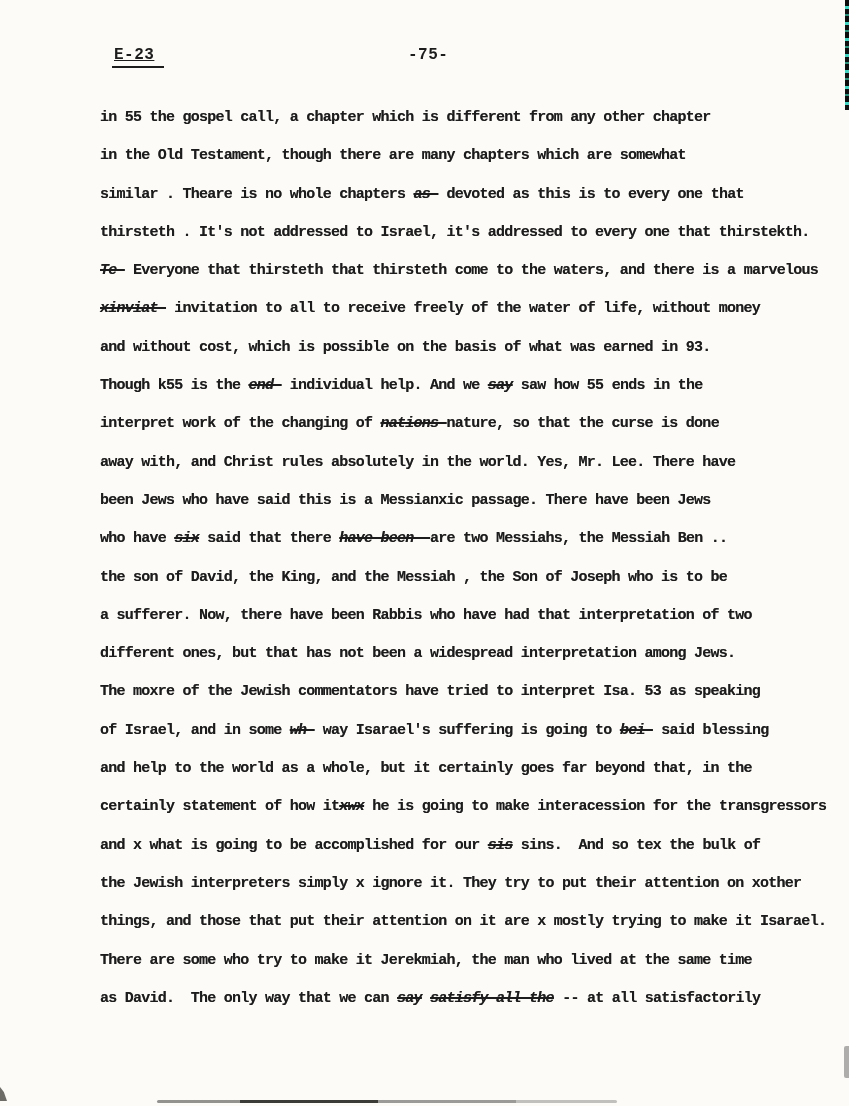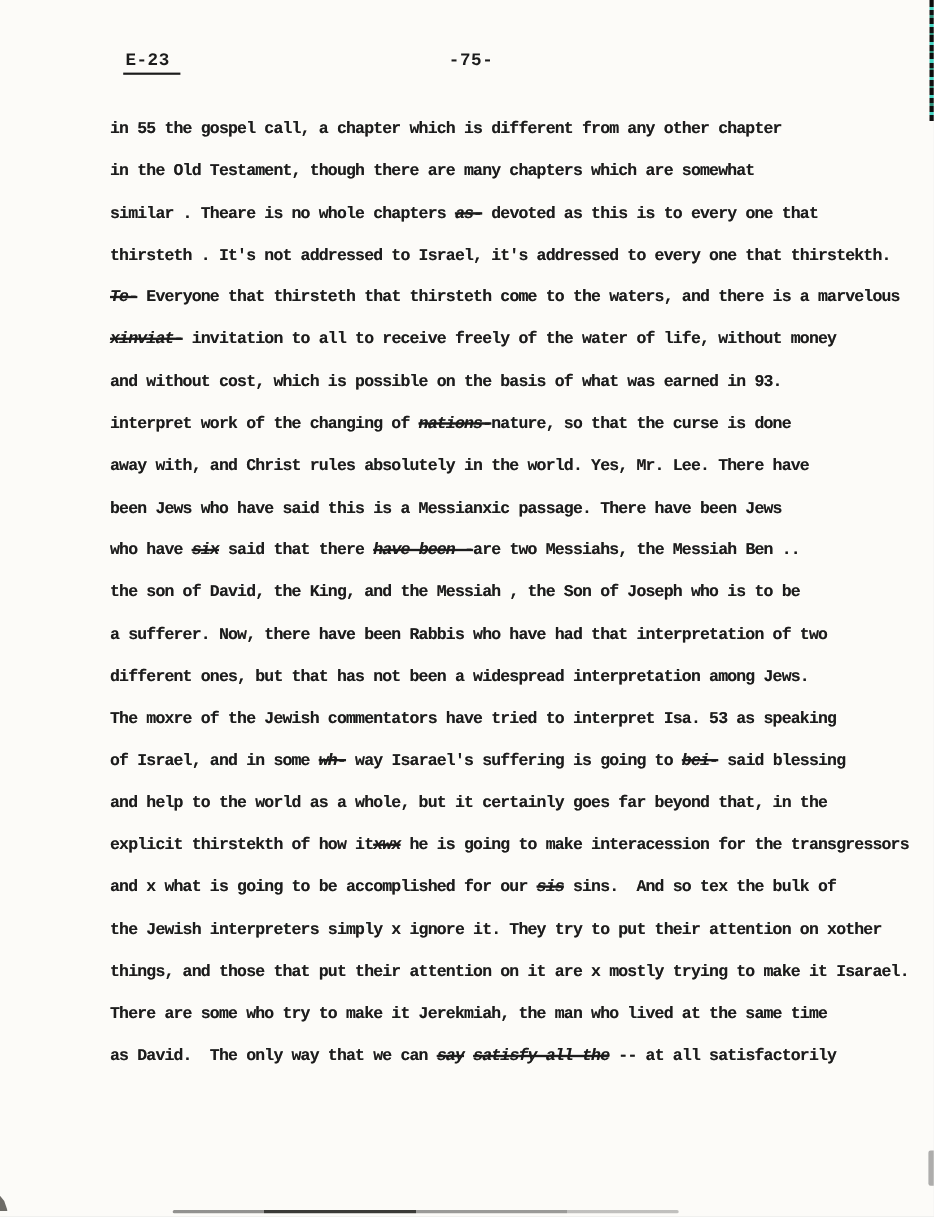--- a/index.html
+++ b/index.html
@@ -11,20 +11,21 @@
     font-family:"Liberation Mono","DejaVu Sans Mono",monospace;
     color:var(--ink,#1c1c1c);
   }
   
   .header{position:absolute;top:46px;left:0;width:100%;height:26px;}
   .doc-ref{
     position:absolute;left:112px;top:0;
     font-size:16px;letter-spacing:0.5px;font-weight:bold;
     border-bottom:2px solid var(--ink,#1c1c1c);
     padding:0 10px 2px 2px;
+    text-decoration:underline;
   }
   .page-num{
     position:absolute;left:408px;top:0;
     font-size:16px;letter-spacing:0.5px;font-weight:bold;
   }
   
   .body{
     position:absolute;top:99px;left:100px;width:742px;
   }
   .line{
@@ -82,31 +83,32 @@
   </div>
 
   <div class="body">
       <p class="line"><span>in 55 the gospel call, a chapter which is different from any other chapter</span></p>
       <p class="line"><span>in the Old Testament, though there are many chapters which are somewhat</span></p>
       <p class="line"><span>similar . Theare is no whole chapters </span><span class="strike">as-</span><span> devoted as this is to every one that</span></p>
       <p class="line"><span>thirsteth . It's not addressed to Israel, it's addressed to every one that thirstekth.</span></p>
       <p class="line"><span class="strike">Te-</span><span> Everyone that thirsteth that thirsteth come to the waters, and there is a marvelous</span></p>
       <p class="line"><span class="strike">xinviat-</span><span> invitation to all to receive freely of the water of life, without money</span></p>
       <p class="line"><span>and without cost, which is possible on the basis of what was earned in 93.</span></p>
+      <p class="line"><span>Though k55 is the </span><span class="strike">end-</span><span> individual help. And we </span><span class="strike">say</span><span> saw how 55 ends in the</span></p>
       <p class="line"><span>interpret work of the changing of </span><span class="strike">nations-</span><span>nature, so that the curse is done</span></p>
       <p class="line"><span>away with, and Christ rules absolutely in the world. Yes, Mr. Lee. There have</span></p>
       <p class="line"><span>been Jews who have said this is a Messianxic passage. There have been Jews</span></p>
       <p class="line"><span>who have </span><span class="strike">six</span><span> said that there </span><span class="strike">have been -</span><span>are two Messiahs, the Messiah Ben ..</span></p>
       <p class="line"><span>the son of David, the King, and the Messiah , the Son of Joseph who is to be</span></p>
       <p class="line"><span>a sufferer. Now, there have been Rabbis who have had that interpretation of two</span></p>
       <p class="line"><span>different ones, but that has not been a widespread interpretation among Jews.</span></p>
       <p class="line"><span>The moxre of the Jewish commentators have tried to interpret Isa. 53 as speaking</span></p>
       <p class="line"><span>of Israel, and in some </span><span class="strike">wh-</span><span> way Isarael's suffering is going to </span><span class="strike">bei-</span><span> said blessing</span></p>
       <p class="line"><span>and help to the world as a whole, but it certainly goes far beyond that, in the</span></p>
-      <p class="line"><span>explicit thirstekth of how it</span><span class="strike">xwx</span><span> he is going to make interacession for the transgressors</span></p>
+      <p class="line"><span>certainly statement of how it</span><span class="strike">xwx</span><span> he is going to make interacession for the transgressors</span></p>
       <p class="line"><span>and x what is going to be accomplished for our </span><span class="strike">sis</span><span> sins.  And so tex the bulk of</span></p>
       <p class="line"><span>the Jewish interpreters simply x ignore it. They try to put their attention on xother</span></p>
       <p class="line"><span>things, and those that put their attention on it are x mostly trying to make it Isarael.</span></p>
       <p class="line"><span>There are some who try to make it Jerekmiah, the man who lived at the same time</span></p>
       <p class="line"><span>as David.  The only way that we can </span><span class="strike">say</span><span> </span><span class="strike">satisfy all the</span><span> -- at all satisfactorily</span></p>
     </div>
 
   <div class="edge-strip"></div>
   <div class="edge-mark"></div>
   <div class="bottom-line"></div>

